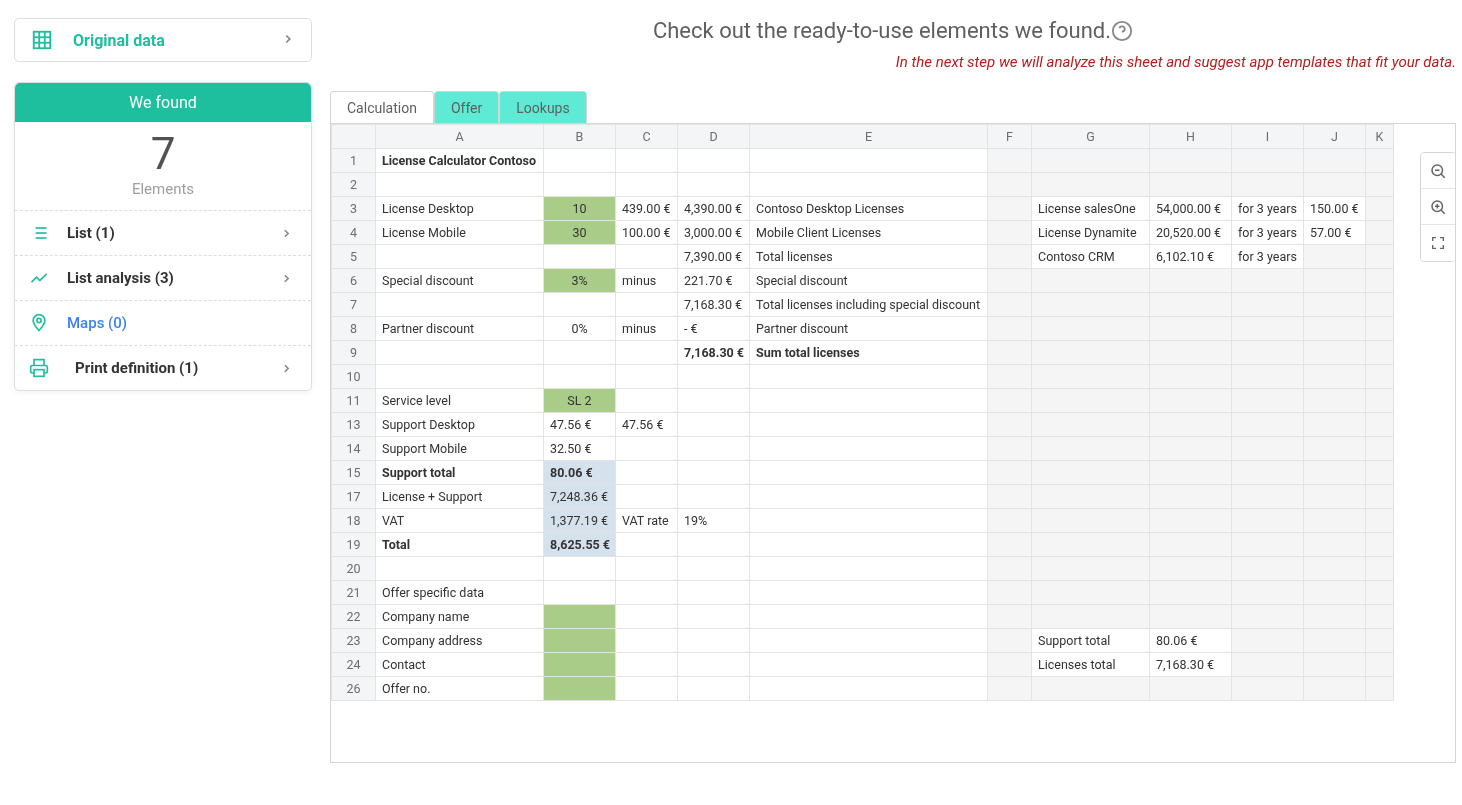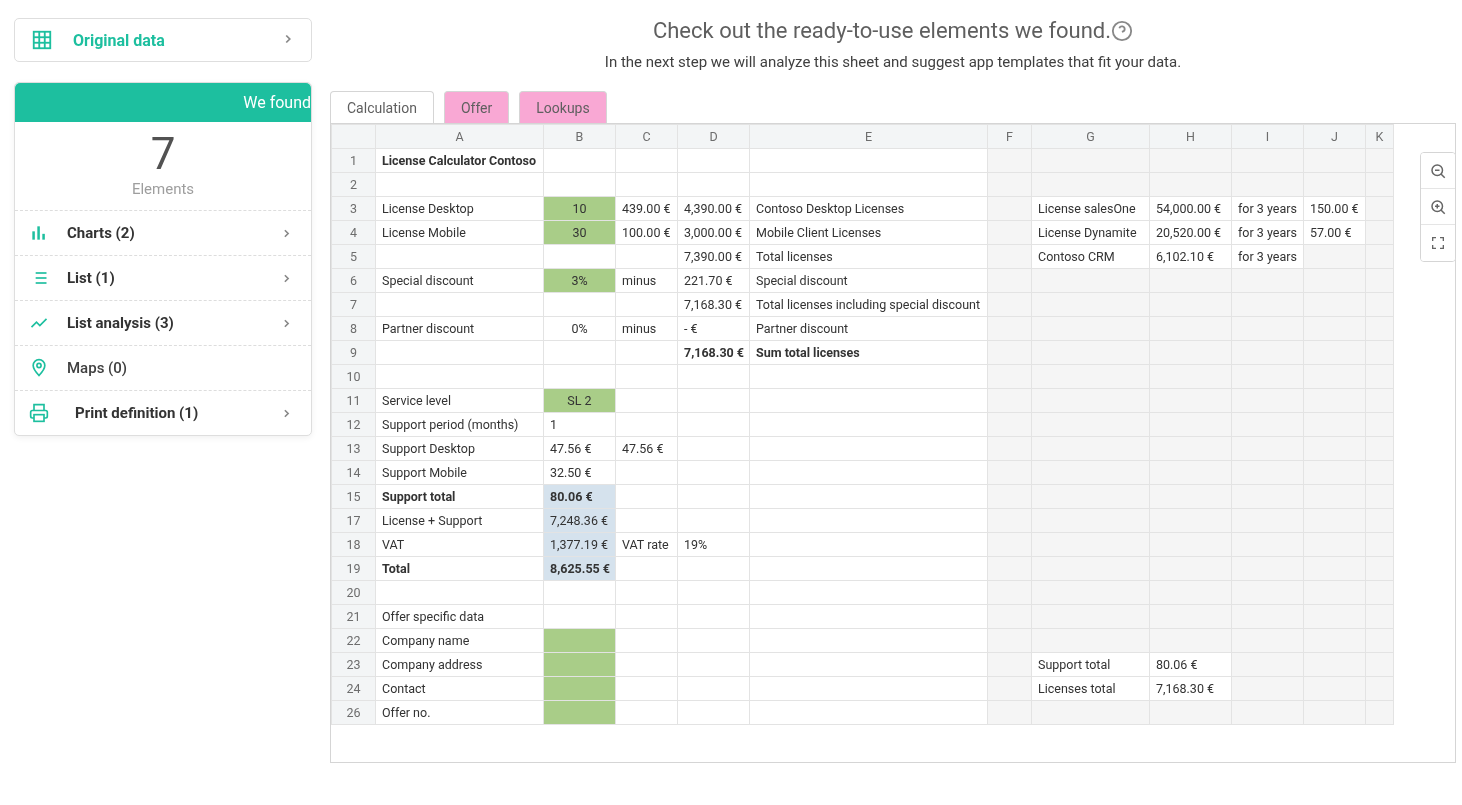--- a/index.html
+++ b/index.html
@@ -49,23 +49,23 @@
 
   .found-panel {
     border: 1px solid #dedede;
     border-radius: 5px;
     background: #fff;
     box-shadow: 0 2px 6px rgba(0,0,0,0.06);
   }
   .found-header {
     background: #1dbf9f;
     color: #fff;
-    text-align: right;
+    text-align: center;
     font-size: 16px;
-    padding: 10px 0;
+    padding: 10px 12px;
     border-top-left-radius: 5px;
     border-top-right-radius: 5px;
   }
   .found-big {
     text-align: center;
     font-size: 44px;
     color: #525252;
     padding: 6px 0 0 0;
     font-weight: 400;
   }
@@ -81,49 +81,50 @@
   .cat-item {
     display: flex;
     align-items: center;
     padding: 12px 18px 12px 14px;
     border-bottom: 1px dashed #ddd;
     cursor: pointer;
   }
   .cat-item:last-child { border-bottom: none; gap: 8px; }
   .cat-icon { width: 24px; margin-right: 14px; display: inline-flex; color: #1dbf9f; }
   .cat-label { flex: 1; font-weight: 700; font-size: 15px; color: #333; }
-  .cat-label.muted { color: #404040; font-weight: 500; }
+  .cat-label.muted { color: #3b82f6; font-weight: 500; }
   .cat-chevron { color: #888; display: inline-flex; }
   .cat-chevron.hidden { visibility: hidden; }
 
   
   .main-title-row {
     display: flex;
     align-items: center;
     justify-content: center;
     gap: 0;
     color: #5f5f5f;
     text-align: center;
   }
   .main-title { font-size: 22px; color: #5f5f5f; font-weight: 400; }
   .help-icon { color: #888; display: inline-flex; }
   .main-sub {
-    text-align: center;
-    color: #404040;
+    text-align: right;
+    font-style: italic;
+    color: #b91c1c;
     font-size: 15px;
     margin-top: 10px;
     margin-bottom: 20px;
   }
 
   
-  .tabs { display: flex; gap: 10px; margin-bottom: -1px; }
+  .tabs { display: flex; gap: 0; margin-bottom: -1px; }
   .tab {
     border: 1px solid #d5d5d5;
     border-bottom: none;
-    background: #f9a8d4;
+    background: #5eead4;
     padding: 8px 16px;
     font-size: 14px;
     color: #5f5f5f;
     border-radius: 4px 4px 0 0;
     cursor: pointer;
   }
   .tab.active { background: #fff; }
 
   .sheet-wrap {
     border: 1px solid #d5d5d5;
@@ -240,35 +241,20 @@
             <polyline points="9 18 15 12 9 6"></polyline>
           </svg>
       </span>
     </div>
 
     <div class="found-panel">
       <div class="found-header">We found</div>
       <div class="found-big">7</div>
       <div class="found-sub">Elements</div>
       <div class="cat-list" id="cat-list">
-          <div class="cat-item">
-            <span class="cat-icon">
-              <svg width="20" height="20" viewBox="0 0 24 24" fill="currentColor">
-                <rect x="4" y="10" width="3" height="10"></rect>
-                <rect x="10" y="4" width="3" height="16"></rect>
-                <rect x="16" y="13" width="3" height="7"></rect>
-              </svg>
-            </span>
-            <span class="cat-label ">Charts (2)</span>
-            <span class="cat-chevron ">
-              <svg width="13" height="13" viewBox="0 0 24 24" fill="none" stroke="currentColor" stroke-width="3">
-                <polyline points="9 18 15 12 9 6"></polyline>
-              </svg>
-            </span>
-          </div>
           <div class="cat-item">
             <span class="cat-icon">
               <svg width="20" height="20" viewBox="0 0 24 24" fill="none" stroke="currentColor" stroke-width="2">
                 <line x1="8" y1="6" x2="21" y2="6"></line>
                 <line x1="8" y1="12" x2="21" y2="12"></line>
                 <line x1="8" y1="18" x2="21" y2="18"></line>
                 <line x1="3" y1="6" x2="3.01" y2="6"></line>
                 <line x1="3" y1="12" x2="3.01" y2="12"></line>
                 <line x1="3" y1="18" x2="3.01" y2="18"></line>
               </svg>
@@ -526,34 +512,20 @@
               <td></td>
               <td></td>
               <td class="shade"></td>
               <td class="shade"></td>
               <td class="shade"></td>
               <td class="shade"></td>
               <td class="shade"></td>
               <td class="shade"></td>
             </tr>
             <tr>
-              <th>12</th>
-              <td class="txt">Support period (months)</td>
-              <td class="num">1</td>
-              <td></td>
-              <td></td>
-              <td></td>
-              <td class="shade"></td>
-              <td class="shade"></td>
-              <td class="shade"></td>
-              <td class="shade"></td>
-              <td class="shade"></td>
-              <td class="shade"></td>
-            </tr>
-            <tr>
               <th>13</th>
               <td class="txt">Support Desktop</td>
               <td class="num">47.56 €</td>
               <td class="num">47.56 €</td>
               <td></td>
               <td></td>
               <td class="shade"></td>
               <td class="shade"></td>
               <td class="shade"></td>
               <td class="shade"></td>

